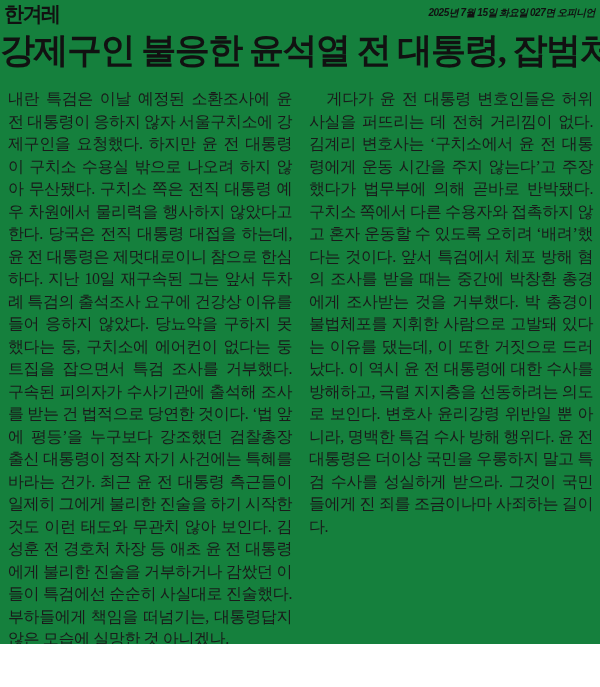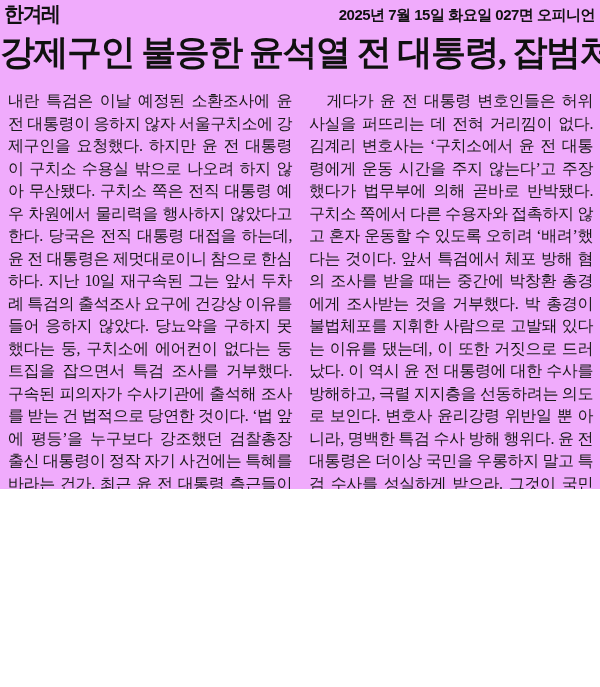--- a/index.html
+++ b/index.html
@@ -4,22 +4,22 @@
 <style>
   * { margin: 0; padding: 0; box-sizing: border-box; }
   html, body {
     width: 600px;
     background: #ffffff;
     font-family: "Liberation Serif", "DejaVu Serif", serif;
   }
   .page {
     position: relative;
     width: 600px;
-    height: 489px;
-    background: #f0abfc;
+    height: 644px;
+    background: #15803d;
     color: #1a1a1a;
     overflow: hidden;
   }
   .masthead {
     display: flex;
     justify-content: space-between;
     align-items: flex-start;
     padding: 3px 5px 0 4px;
   }
   .logo {
@@ -28,24 +28,25 @@
     font-size: 20px;
     letter-spacing: -1.5px;
     line-height: 1;
     color: #111111;
     transform: scaleY(1.05);
     transform-origin: left top;
   }
   .dateline {
     font-family: "Liberation Sans", "DejaVu Sans", sans-serif;
     font-weight: 700;
-    font-size: 15px;
+    font-size: 10px;
     letter-spacing: -0.5px;
     color: #111111;
     padding-top: 3px;
+    font-style: italic;
   }
   .headline {
     margin-top: 7px;
     text-align: center;
     font-family: "Liberation Serif", "DejaVu Serif", serif;
     font-weight: 800;
     font-size: 35px;
     letter-spacing: -1.5px;
     line-height: 1.2;
     color: #111111;

